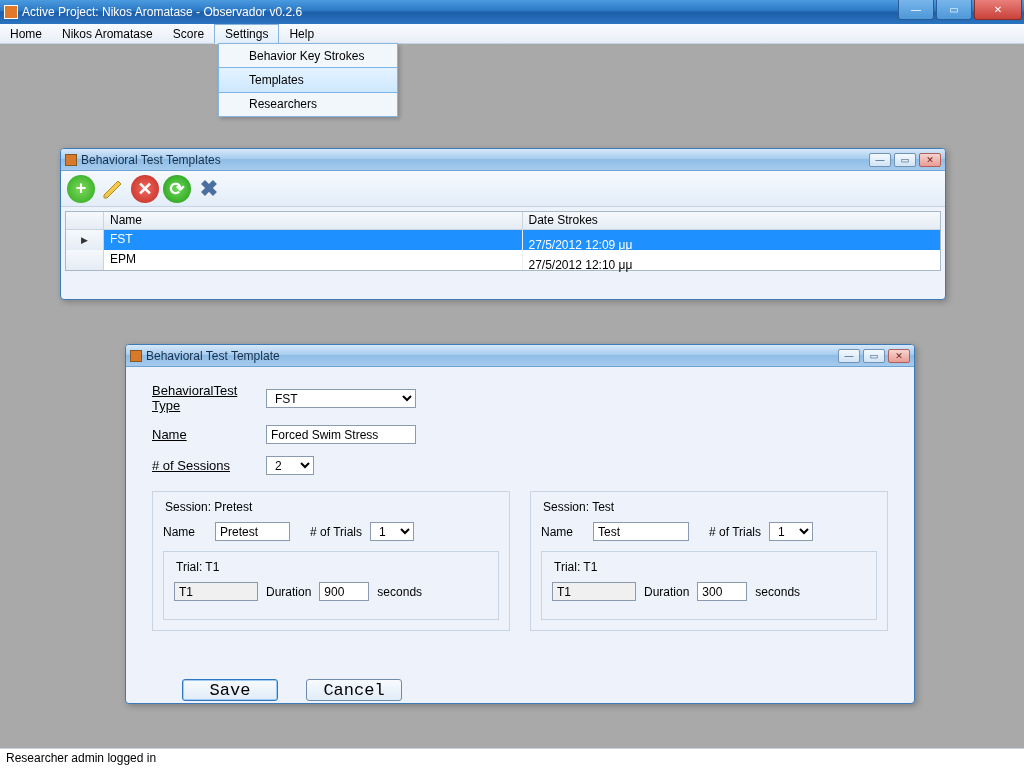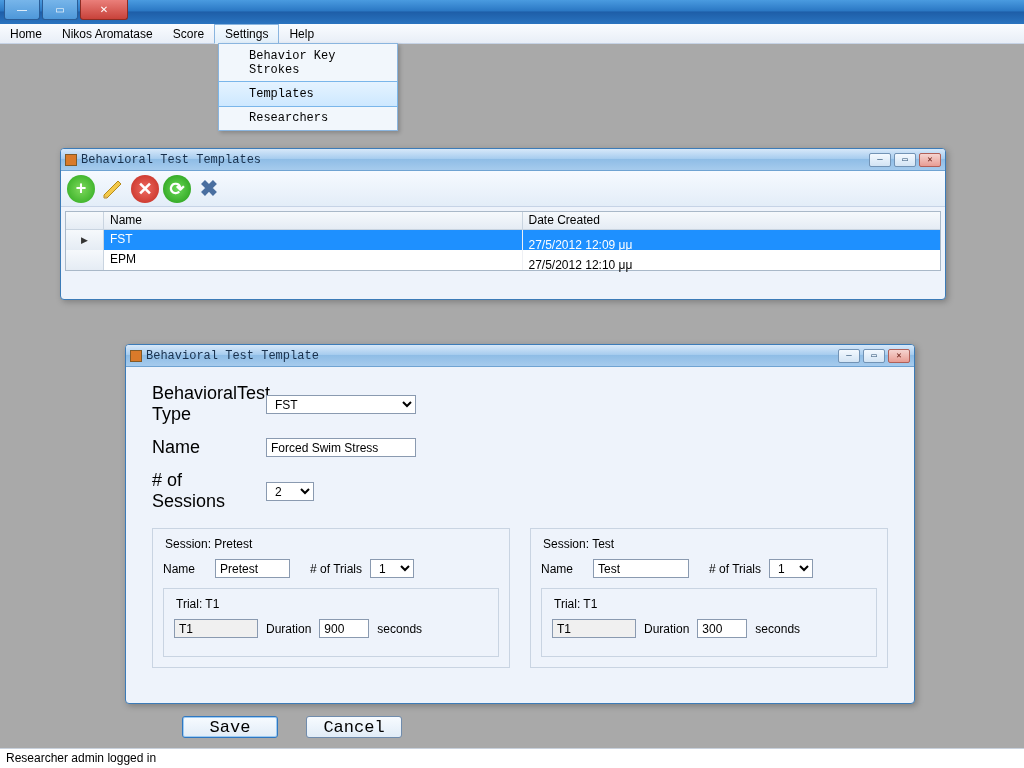--- a/index.html
+++ b/index.html
@@ -28,39 +28,39 @@
     border-bottom: 1px solid #c6d3e6;
     display:flex; align-items:stretch; padding-left:0;
   }
   .menuitem { padding: 2px 10px; display:flex; align-items:center; cursor:pointer; }
   .menuitem.open { background: linear-gradient(#f6fbff,#e2effa); border:1px solid #8ab5df; border-bottom:1px solid #e2effa; margin-bottom:-1px; }
   .dropdown {
     position:absolute; top:43px; left:218px; width:180px;
     background:#f2f7fc; border:1px solid #8ab5df; box-shadow:2px 2px 4px rgba(0,0,0,0.2);
     z-index:50;
   }
-  .dd-item { padding:5px 8px 5px 30px; cursor:pointer; position:relative;font-family:Liberation Mono, monospace; }
+  .dd-item { padding:5px 8px 5px 30px; cursor:pointer; position:relative; }
   .dd-item.selected { background: linear-gradient(#e5f3ff,#cde8ff); border:1px solid #7ab6ea; margin:-1px; }
   .content { position:absolute; top:44px; left:0; right:0; bottom:20px; background:#fff; }
   
   .mdi { position:absolute; inset:0; background:#a9a9a9; }
   
   .inner-win {
     position:absolute;
     background:#eef3fb;
     border:1px solid #3c7bb7;
     box-shadow:2px 2px 6px rgba(0,0,0,.25);
     border-radius:4px;
   }
   .inner-title {
     height:22px;
     background: linear-gradient(#d7e8f9,#a8cdef 45%,#8fbde6 50%,#a6cbed);
     border-bottom:1px solid #6fa3d2;
     display:flex; align-items:center; justify-content:space-between;
-    padding:0 4px; border-radius:3px 3px 0 0;font-family:Liberation Mono, monospace;
+    padding:0 4px; border-radius:3px 3px 0 0;
   }
   .inner-title .t { display:flex; align-items:center; gap:4px; font-size:12px; color:#18304c; font-weight:normal;}
   .inner-title .app-icon { width:12px;height:12px;background:#d97a2a;border:1px solid #825a27;}
   .inner-btns { display:flex; gap:3px;}
   .inner-btn {
     width:22px;height:14px;border:1px solid #7293b5;border-radius:2px;background:linear-gradient(#f3f9ff,#d3e4f4);
     display:flex;align-items:center;justify-content:center;font-size:9px;cursor:pointer;color:#2a4d70;
   }
   .inner-btn.close{background:linear-gradient(#f5d4d0,#e89d94);border-color:#b06058;color:#6b1d14;}
   
@@ -80,40 +80,44 @@
   .grid-hdr .c3{flex:1;padding:1px 6px;}
   .grid-row{display:flex;height:20px;font-size:12px;}
   .grid-row .c1{width:38px;border-right:1px solid #c9d4e0;background:linear-gradient(#f6f9fc,#e5ecf4);display:flex;align-items:center;justify-content:center;}
   .grid-row .c2{flex:1;border-right:1px solid #eef0f4;padding:2px 6px;}
   .grid-row .c3{flex:1;padding:8px 6px;}
   .grid-row.sel .c2,.grid-row.sel .c3{background:#1e90ff;color:#fff;}
   .grid-row.sel .c1::before{content:"▶";font-size:9px;color:#333;}
   
   .form-body{padding:16px 26px;}
   .form-row{display:flex;align-items:center;margin-bottom:12px;gap:8px;}
-  .lbl{width:106px;font-size:18px;}
+  .lbl{width:106px;font-size:13px;text-decoration:underline;}
   select.inp,input.inp{border:1px solid #8a9ab0;background:#fff;font-size:12px;padding:1px 4px;height:19px;}
   select.inp{height:19px;}
   .fieldset{border:1px solid #c9d4e2;padding:8px 10px 10px;margin-top:4px;}
   .fieldset .legend{font-size:12px;margin:-16px 0 8px -2px;background:#eef3fb;display:inline-block;padding:0 4px;}
   .sessions{display:flex;gap:20px;}
   .ses{flex:1;}
   .sr{display:flex;align-items:center;gap:8px;margin-bottom:8px;}
   .sr .sl{width:44px;font-size:12px;}
   .btnrow{display:flex;gap:28px;margin-top:48px;margin-left:30px;}
   .pbtn{width:96px;height:22px;border:1px solid #708cad;border-radius:3px;background:linear-gradient(#f7fbff,#e1ecf7);font-size:17px;cursor:pointer;font-family:Liberation Mono, monospace;}
   .pbtn.primary{border:1px solid #2f77c1;box-shadow:0 0 0 1px #9dcbf3 inset;}
   .statusbar{position:absolute;left:0;right:0;bottom:0;height:20px;background:#fff;border-top:1px solid #c8d1dd;font-size:12px;padding:2px 6px;}
 </style>
 </head>
 <body>
 
 <div class="win-outer">
 
   <div class="titlebar">
+    <span class="title">
+      <span class="app-icon"></span>
+      <span>Active Project: Nikos Aromatase - Observador v0.2.6</span>
+    </span>
     <div class="winbtns">
       <div class="winbtn">—</div>
       <div class="winbtn">▭</div>
       <div class="winbtn close">✕</div>
     </div>
   </div>
 
   <div class="menubar">
     <div class="menuitem">Home</div>
     <div class="menuitem">Nikos Aromatase</div>
@@ -152,21 +156,21 @@
               </svg>
           </div>
           <div class="tbtn del">✕</div>
           <div class="tbtn refresh">⟳</div>
           <div class="tbtn close2">✖</div>
         </div>
         <div class="grid">
           <div class="grid-hdr">
             <div class="c1"></div>
             <div class="c2">Name</div>
-            <div class="c3">Date Created</div>
+            <div class="c3">Date Strokes</div>
           </div>
           <div class="grid-row sel">
             <div class="c1"></div>
             <div class="c2">FST</div>
             <div class="c3">27/5/2012 12:09 μμ</div>
           </div>
           <div class="grid-row">
             <div class="c1"></div>
             <div class="c2">EPM</div>
             <div class="c3">27/5/2012 12:10 μμ</div>

